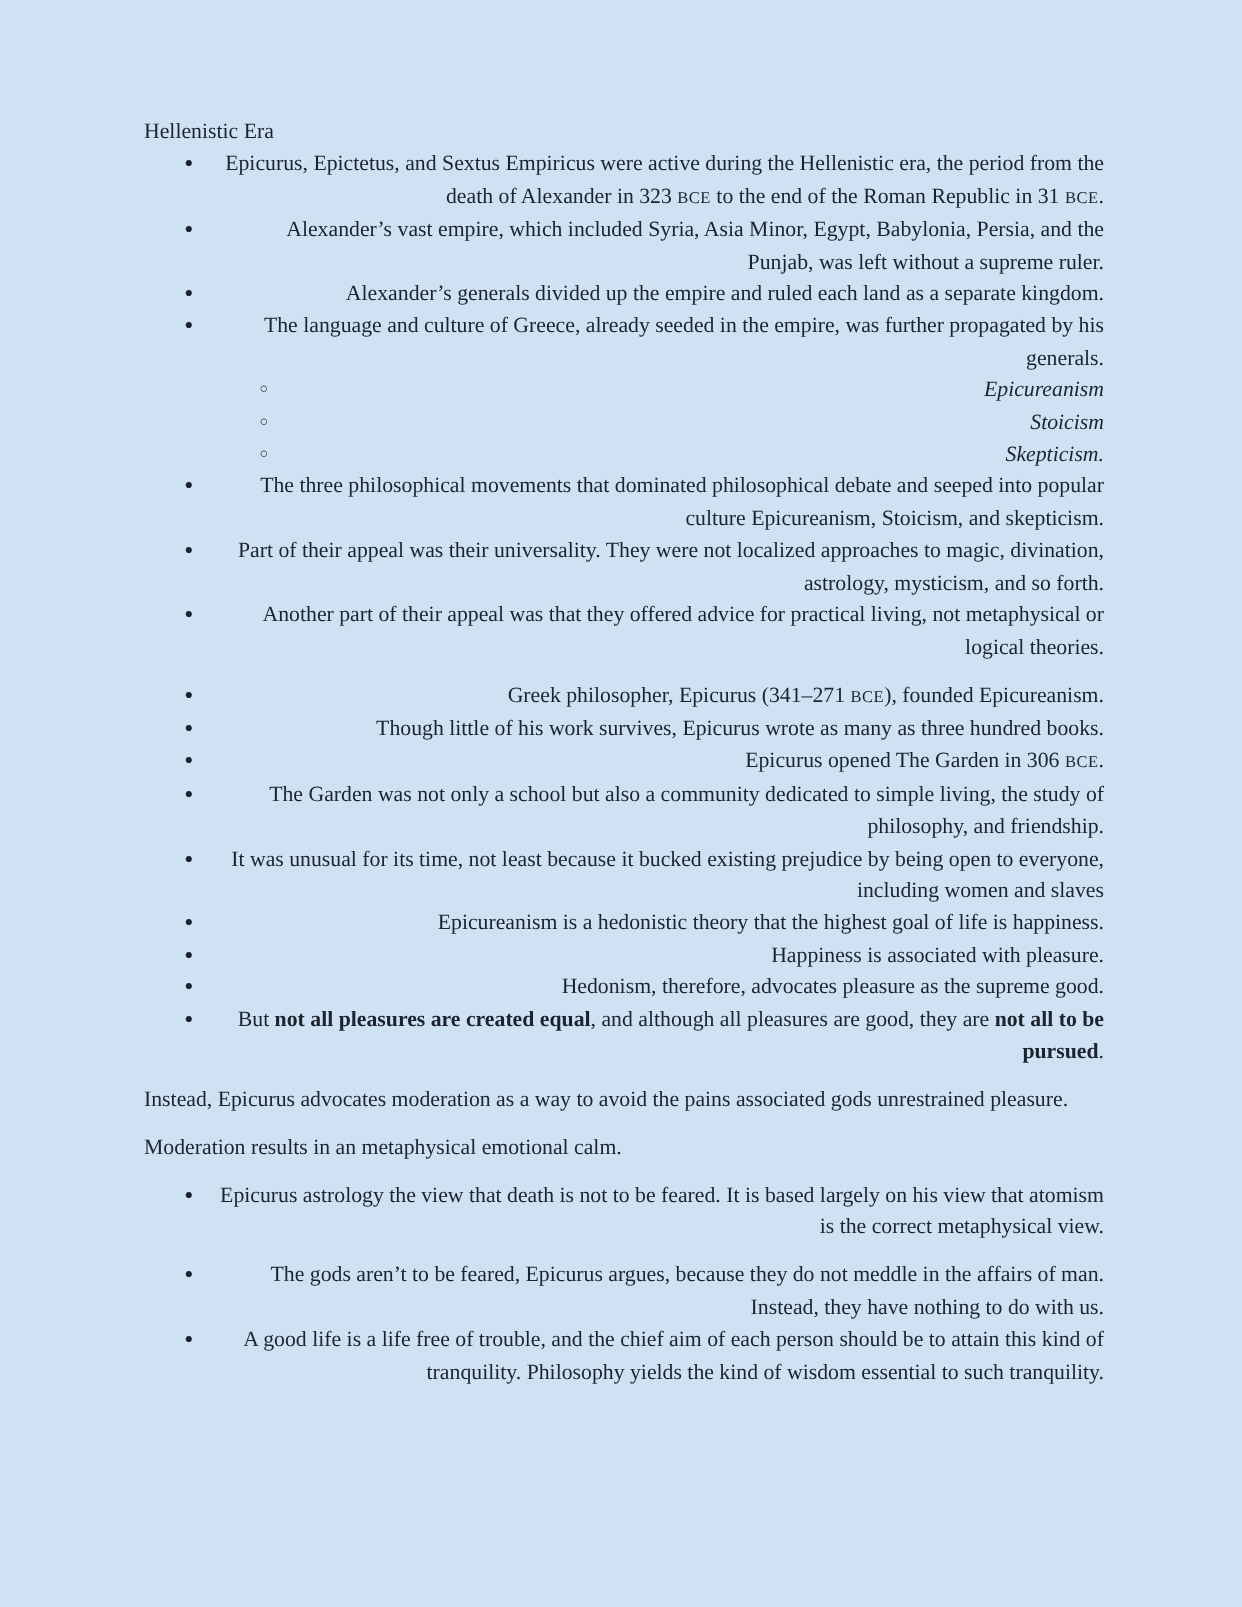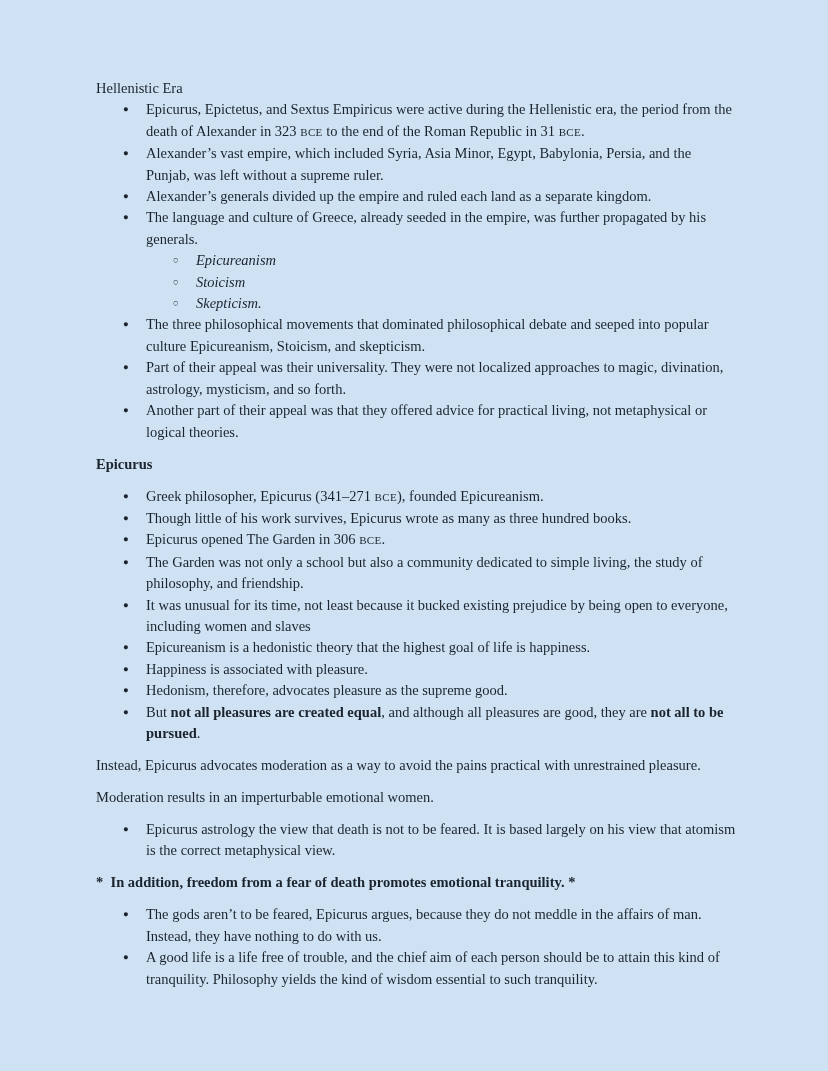--- a/index.html
+++ b/index.html
@@ -33,41 +33,39 @@
     margin: 0 0 10.6px 0;
     padding: 0;
     white-space: pre-wrap;
   }
   .block.compact { margin-bottom: 0; }
   .bold { font-weight: bold; }
   .smallcaps {
     font-size: 0.76em;
     letter-spacing: 0.03em;
   }
-  ul.list { list-style: none; }
+  ul.list { list-style: none; text-align: right; }
   .li { position: relative; margin: 0; padding: 0; }
   .li.level1 { padding-left: 50px; }
   .li.level2 { padding-left: 100px; font-style: italic; }
   .li::before {
     position: absolute;
     top: 0;
     font-size: 9.5px;
     line-height: 21.4px;
   }
   .li.level1::before { content: "●"; left: 27px; }
   .li.level2::before { content: "○"; left: 77px; }
 </style>
 </head>
 <body>
 
 <div class="page">
   <div class="doc" id="doc">
       <p class="block paragraph compact"><span>Hellenistic Era</span></p>
       <ul class="block list"><li class="li level1"><span>Epicurus, Epictetus, and Sextus Empiricus were active during the Hellenistic era, the period from the death of Alexander in 323 </span><span class="smallcaps">BCE</span><span> to the end of the Roman Republic in 31 </span><span class="smallcaps">BCE</span><span>.</span></li><li class="li level1"><span>Alexander’s vast empire, which included Syria, Asia Minor, Egypt, Babylonia, Persia, and the Punjab, was left without a supreme ruler.</span></li><li class="li level1"><span>Alexander’s generals divided up the empire and ruled each land as a separate kingdom.</span></li><li class="li level1"><span>The language and culture of Greece, already seeded in the empire, was further propagated by his generals.</span></li><li class="li level2"><span>Epicureanism</span></li><li class="li level2"><span>Stoicism</span></li><li class="li level2"><span>Skepticism.</span></li><li class="li level1"><span>The three philosophical movements that dominated philosophical debate and seeped into popular culture Epicureanism, Stoicism, and skepticism.</span></li><li class="li level1"><span>Part of their appeal was their universality. They were not localized approaches to magic, divination, astrology, mysticism, and so forth.</span></li><li class="li level1"><span>Another part of their appeal was that they offered advice for practical living, not metaphysical or logical theories.</span></li></ul>
-      <p class="block heading"><span class="bold">Epicurus</span></p>
       <ul class="block list"><li class="li level1"><span>Greek philosopher, Epicurus (341–271 </span><span class="smallcaps">BCE</span><span>), founded Epicureanism.</span></li><li class="li level1"><span>Though little of his work survives, Epicurus wrote as many as three hundred books.</span></li><li class="li level1"><span>Epicurus opened The Garden in 306 </span><span class="smallcaps">BCE</span><span>.</span></li><li class="li level1"><span>The Garden was not only a school but also a community dedicated to simple living, the study of philosophy, and friendship.</span></li><li class="li level1"><span>It was unusual for its time, not least because it bucked existing prejudice by being open to everyone, including women and slaves</span></li><li class="li level1"><span>Epicureanism is a hedonistic theory that the highest goal of life is happiness.</span></li><li class="li level1"><span>Happiness is associated with pleasure.</span></li><li class="li level1"><span>Hedonism, therefore, advocates pleasure as the supreme good.</span></li><li class="li level1"><span>But </span><span class="bold">not all pleasures are created equal</span><span>, and although all pleasures are good, they are </span><span class="bold">not all to be pursued</span><span>.</span></li></ul>
-      <p class="block paragraph"><span>Instead, Epicurus advocates moderation as a way to avoid the pains practical with unrestrained pleasure.</span></p>
-      <p class="block paragraph"><span>Moderation results in an imperturbable emotional women.</span></p>
+      <p class="block paragraph"><span>Instead, Epicurus advocates moderation as a way to avoid the pains associated gods unrestrained pleasure.</span></p>
+      <p class="block paragraph"><span>Moderation results in an metaphysical emotional calm.</span></p>
       <ul class="block list"><li class="li level1"><span>Epicurus astrology the view that death is not to be feared. It is based largely on his view that atomism is the correct metaphysical view.</span></li></ul>
-      <p class="block paragraph"><span class="bold">*  In addition, freedom from a fear of death promotes emotional tranquility. *</span></p>
       <ul class="block list"><li class="li level1"><span>The gods aren’t to be feared, Epicurus argues, because they do not meddle in the affairs of man. Instead, they have nothing to do with us.</span></li><li class="li level1"><span>A good life is a life free of trouble, and the chief aim of each person should be to attain this kind of tranquility. Philosophy yields the kind of wisdom essential to such tranquility.</span></li></ul>
     </div>
 </div>
 
 </body></html>

